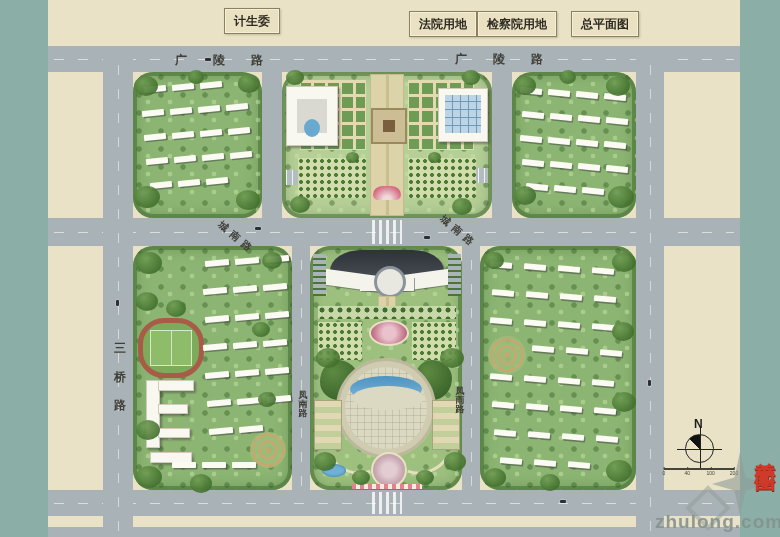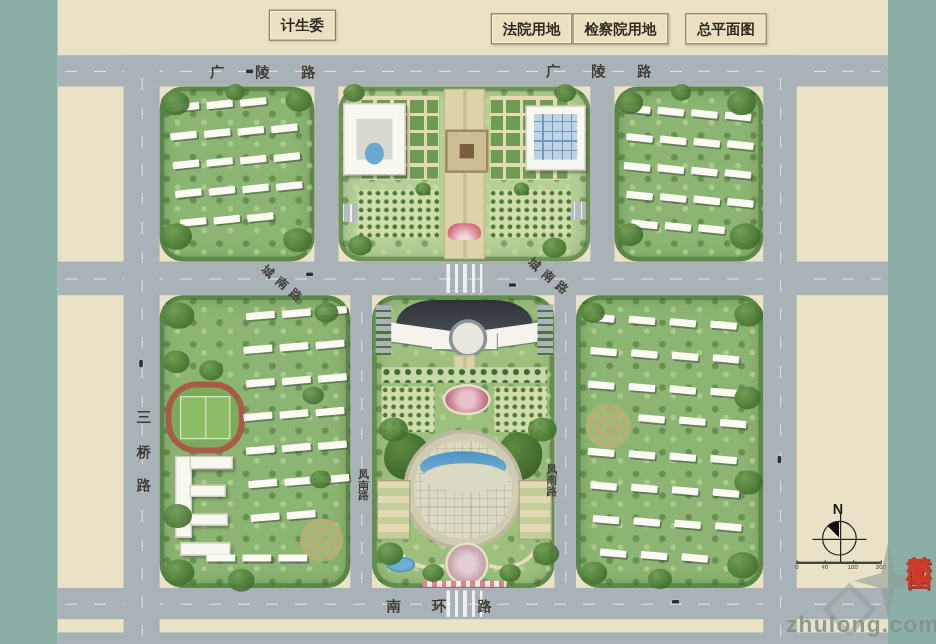--- a/index.html
+++ b/index.html
@@ -210,21 +210,20 @@
   <div class="facility" style="left:477px;top:11px;"><span>检察院用地</span></div>
   <div class="facility" style="left:571px;top:11px;"><span>总平面图</span></div>
 
   <div class="roadname rn-h" style="left:175px;top:52px;">广陵路</div>
   <div class="roadname rn-h" style="left:455px;top:51px;">广陵路</div>
   <div class="roadname rn-diag" style="left:224px;top:218px;">城南路</div>
   <div class="roadname rn-diag" style="left:446px;top:212px;">城南路</div>
   <div class="roadname rn-v" style="left:111px;top:333px;">三桥路</div>
   <div class="roadname rn-v-sm" style="left:296px;top:383px;">凤南路</div>
   <div class="roadname rn-v-sm" style="left:453px;top:379px;">凤雨路</div>
-  <div class="roadname rn-h" style="left:322px;top:497px;">南环路</div>
 
   <div class="compass-n" style="left:694px;top:417px;">N</div>
   <div class="compass-circle" style="left:685px;top:434px;"></div>
   <div class="scalebar" style="left:664px;top:468px;">
     <div class="sb-line"></div>
     <div class="sb-ticks" id="sb-ticks">
         <span class="sb-tick" style="left: 0%;">0</span>
         <span class="sb-tick" style="left: 33.3333%;">40</span>
         <span class="sb-tick" style="left: 66.6667%;">100</span>
         <span class="sb-tick" style="left: 100%;">200</span>

